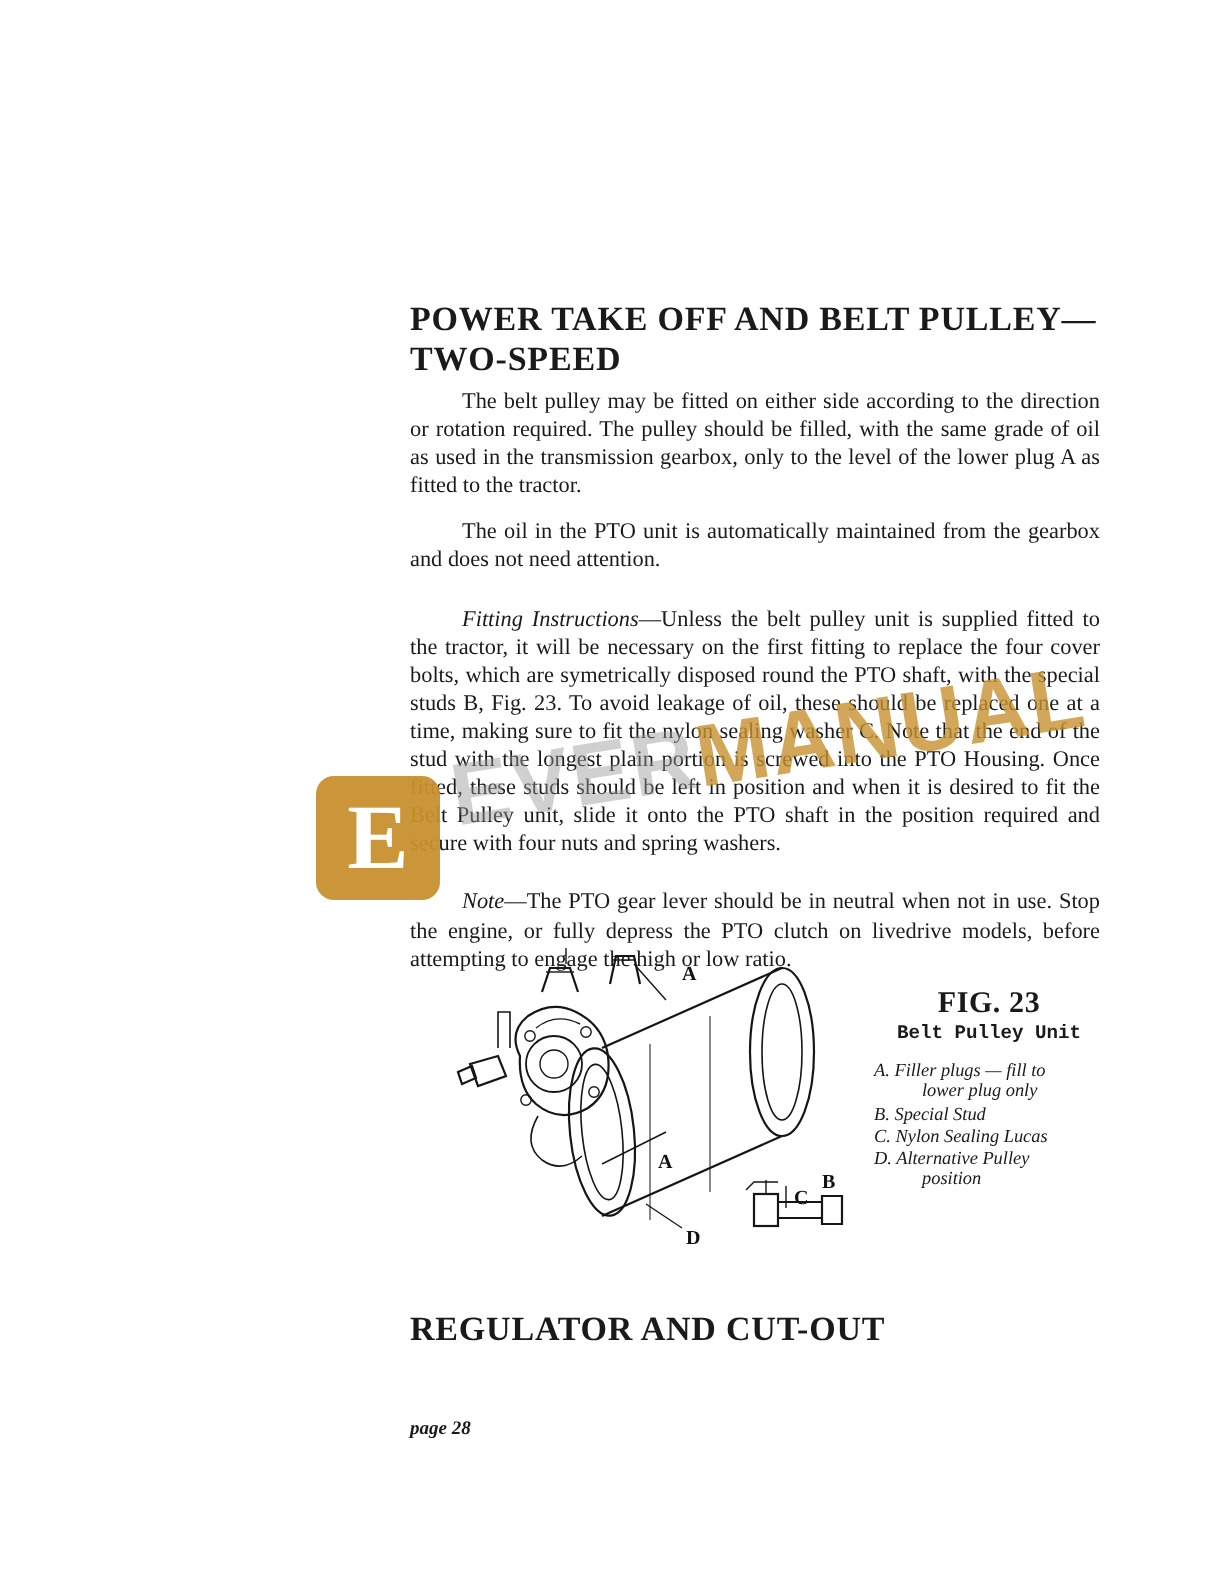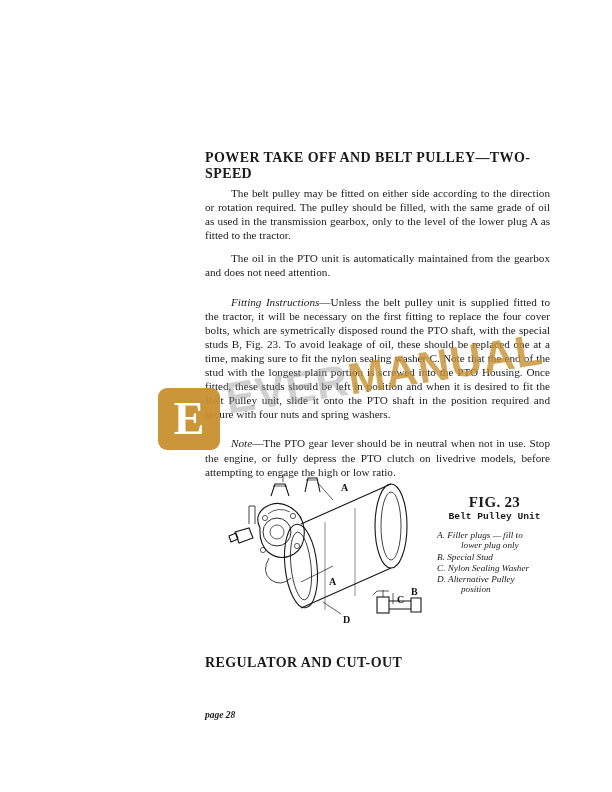--- a/index.html
+++ b/index.html
@@ -21,21 +21,21 @@
     width: 612px; height: 792px;
   }
   .content {
     position: absolute;
     left: 205px;
     top: 150px;
     width: 345px;
   }
   .heading {
     font-weight: bold;
-    font-size: 14px;
+    font-size: 17px;
     letter-spacing: 0.4px;
     margin: 0 0 4px 0;
     font-family: "Liberation Serif", serif;
   }
   p.body {
     margin: 0 0 9px 0;
     font-size: 11.2px;
     line-height: 14.1px;
     text-align: justify;
     text-indent: 26px;
@@ -251,21 +251,21 @@
         <span>A.</span>
         <span>Filler plugs — fill to</span>
         <span class="sub">lower plug only</span>
       </div>
       <div class="legend-item">
         <span>B.</span>
         <span>Special Stud</span>
       </div>
       <div class="legend-item">
         <span>C.</span>
-        <span>Nylon Sealing Washer</span>
+        <span>Nylon Sealing Lucas</span>
       </div>
       <div class="legend-item">
         <span>D.</span>
         <span>Alternative Pulley</span>
         <span class="sub">position</span>
       </div>
     </div>
   </div>
 
   <div class="bottom-section">

